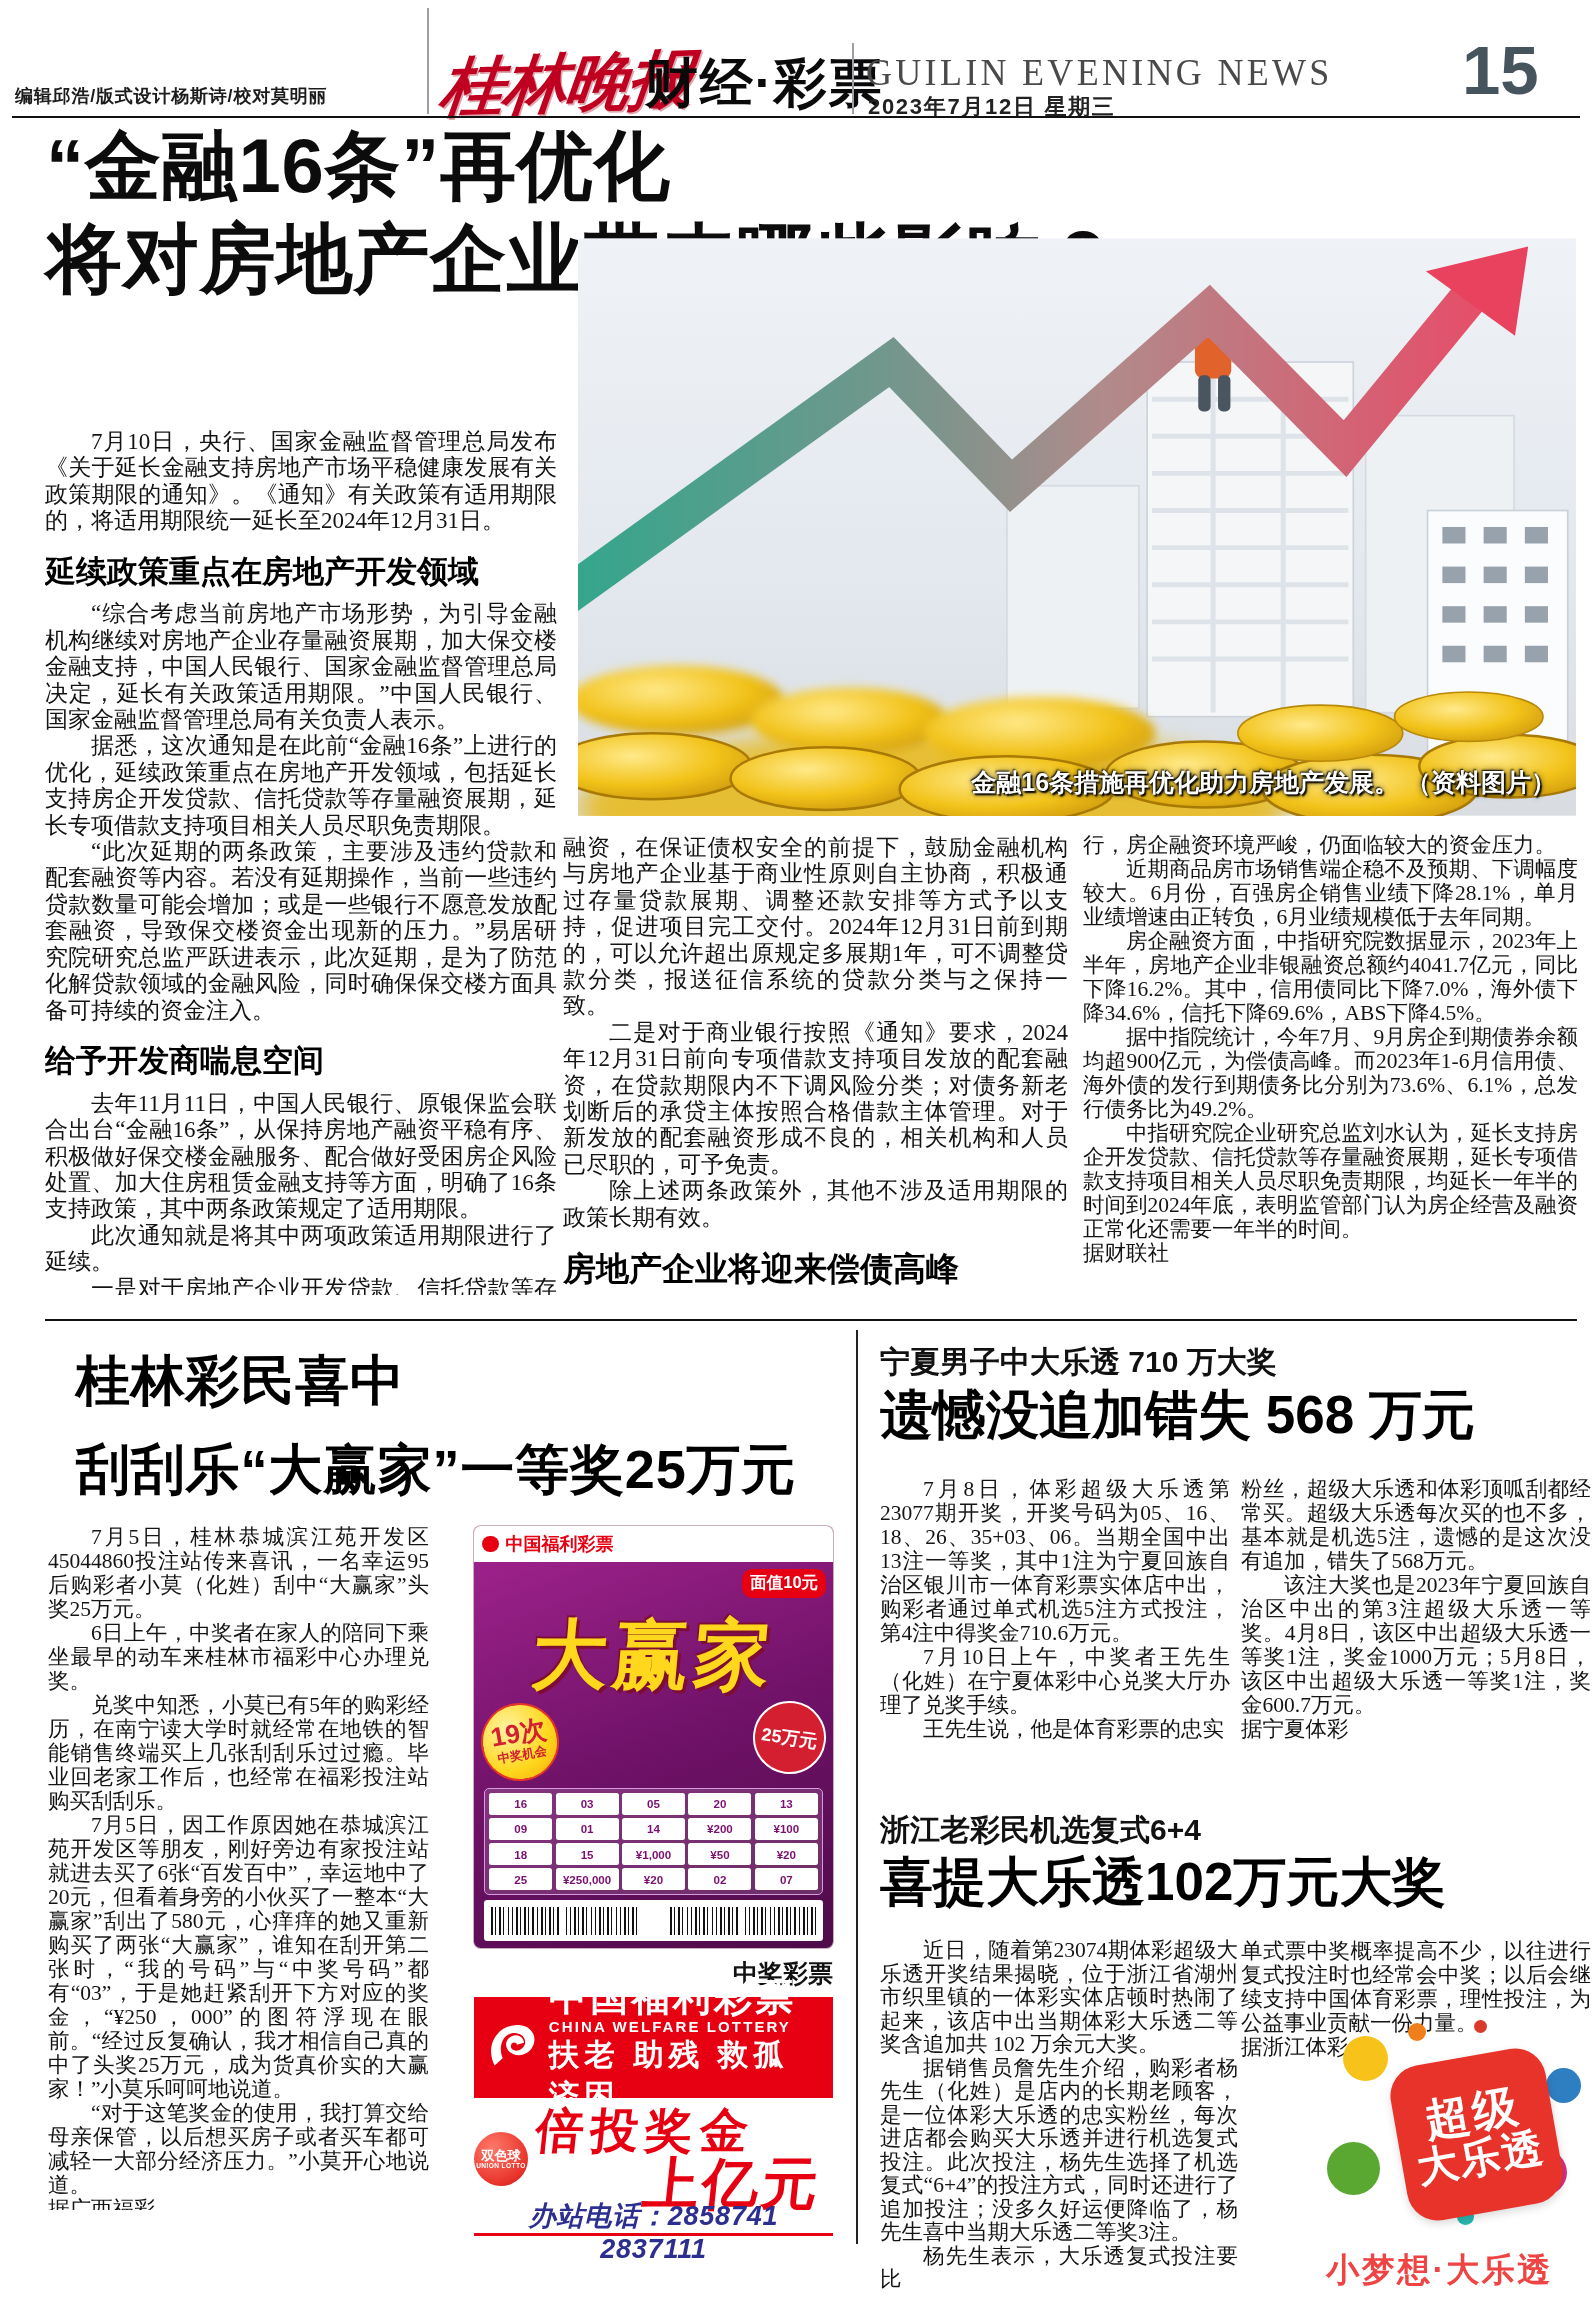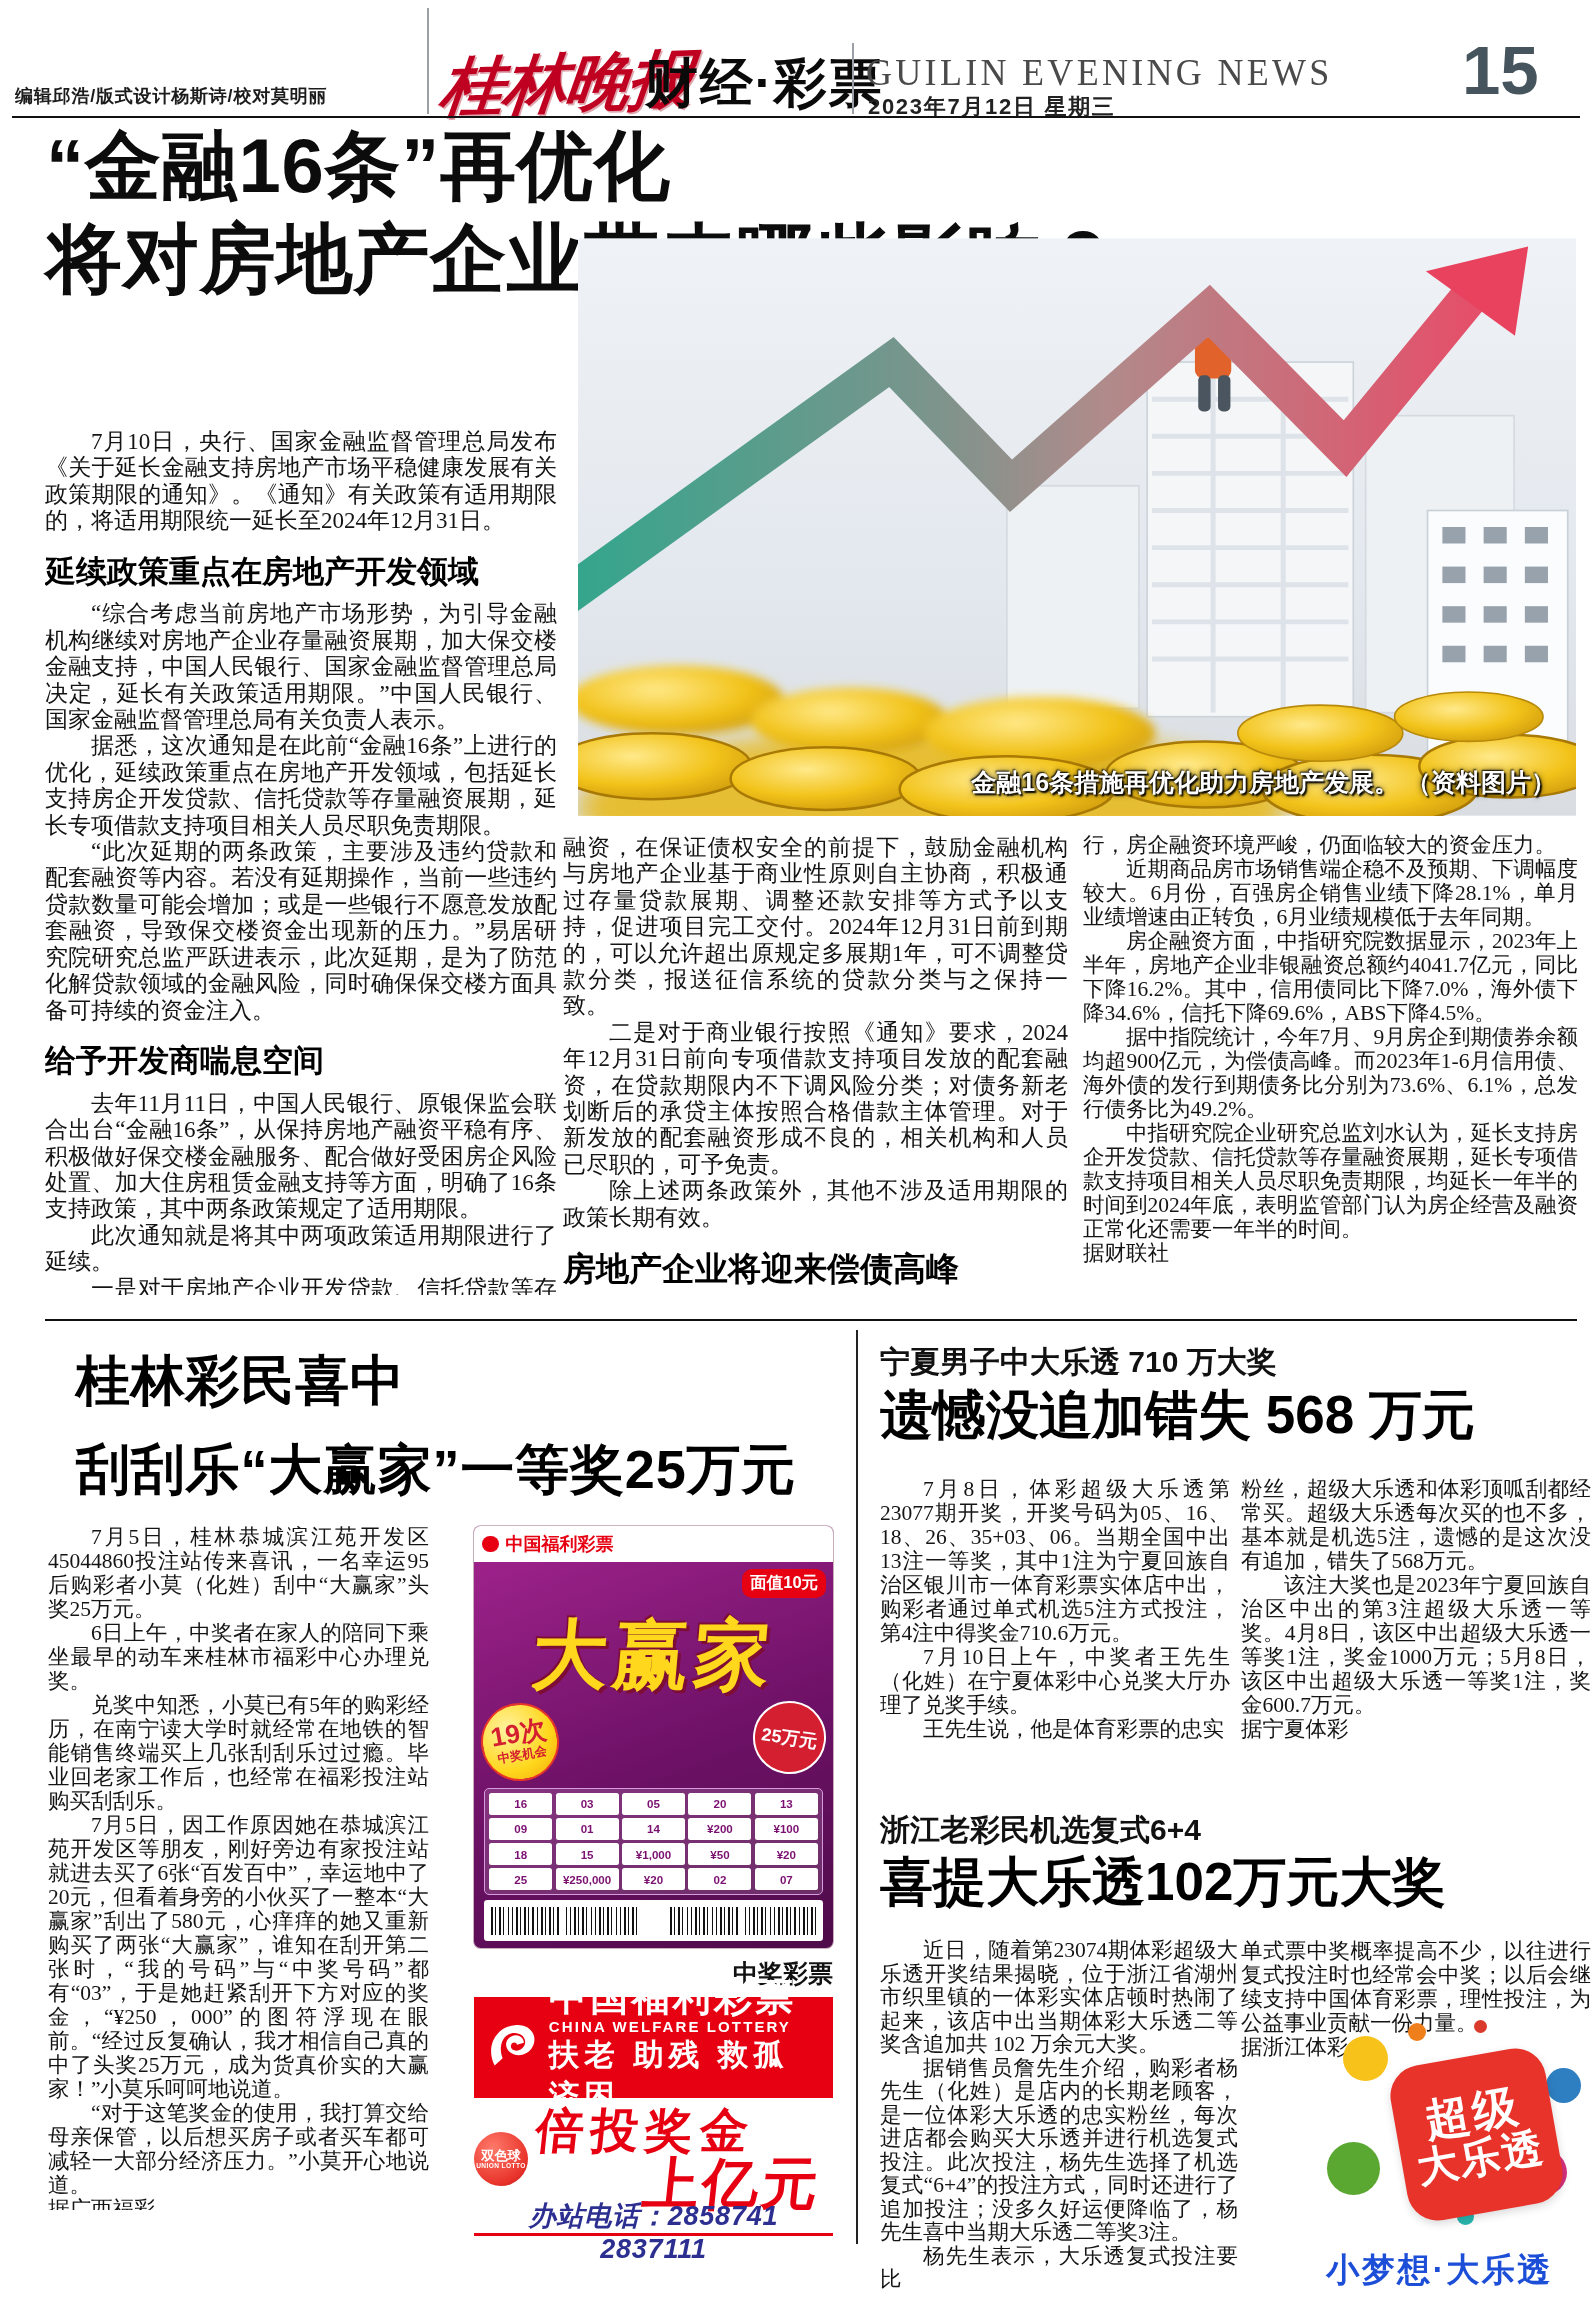--- a/index.html
+++ b/index.html
@@ -96,21 +96,21 @@
   .red-underline { background:#e60012; height:3.3px; }
 
   
   .dot { position:absolute; border-radius:50%; }
   .slt-square { position:absolute; width:157px; height:157px; border-radius:31px; background:#e8332a;
                 transform:rotate(-10deg); display:flex; flex-direction:column; align-items:center;
                 justify-content:center; color:#fff; font-weight:900;
                 font-family:"Liberation Sans","DejaVu Sans",sans-serif; box-shadow:0 3.3px 8.3px rgba(0,0,0,.15); }
   .slt-l1 { font-size:45px; line-height:1.05; letter-spacing:3.3px; }
   .slt-l2 { font-size:41px; line-height:1.05; letter-spacing:1.7px; }
-  .slt-slogan { font-size:33px; font-weight:900; color:#1d4ed8; text-align:center; letter-spacing:2.5px; }
+  .slt-slogan { font-size:33px; font-weight:900; color:#ef4444; text-align:center; letter-spacing:2.5px; }
 </style>
 </head>
 <body>
 
 <div class="abs editor-line heiti" style="left:15px; top:84px;">编辑邱浩/版式设计杨斯诗/校对莫明丽</div>
 
 <div class="abs vrule" style="left:427px; top:8.3px; height:106px;"></div>
 
 <div class="abs masthead-script songti" style="left:441px; top:40px;">桂林晚报</div>
 

